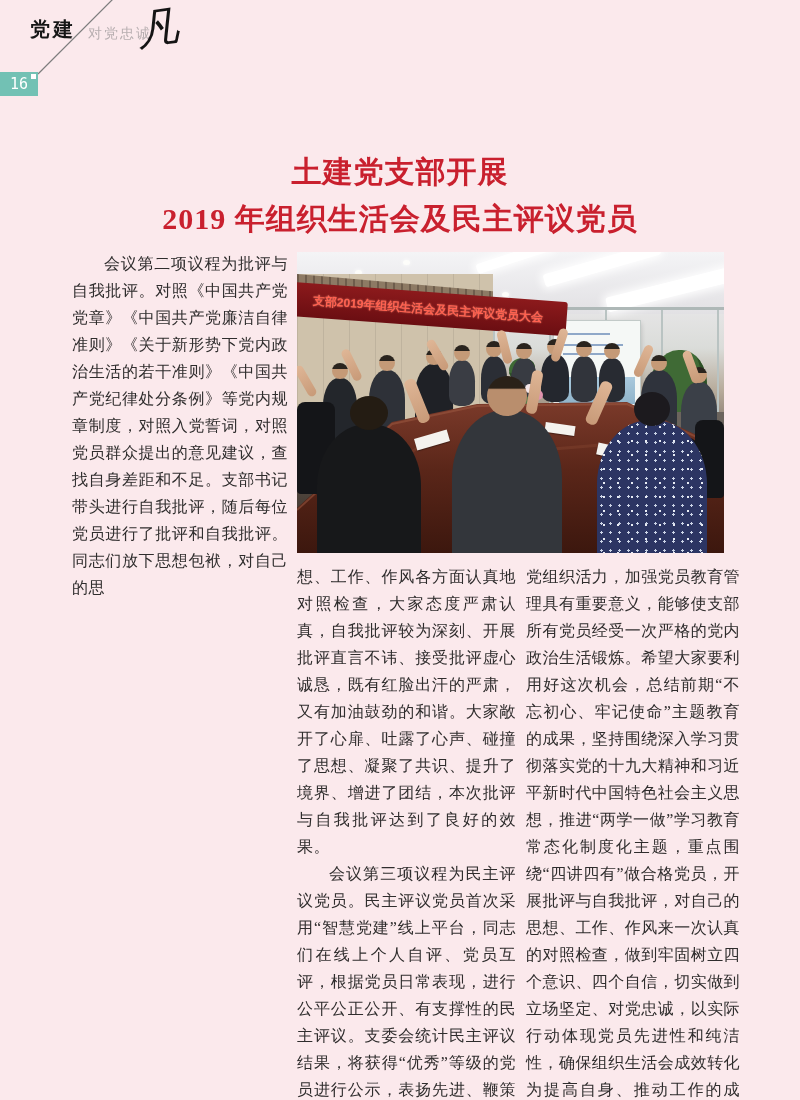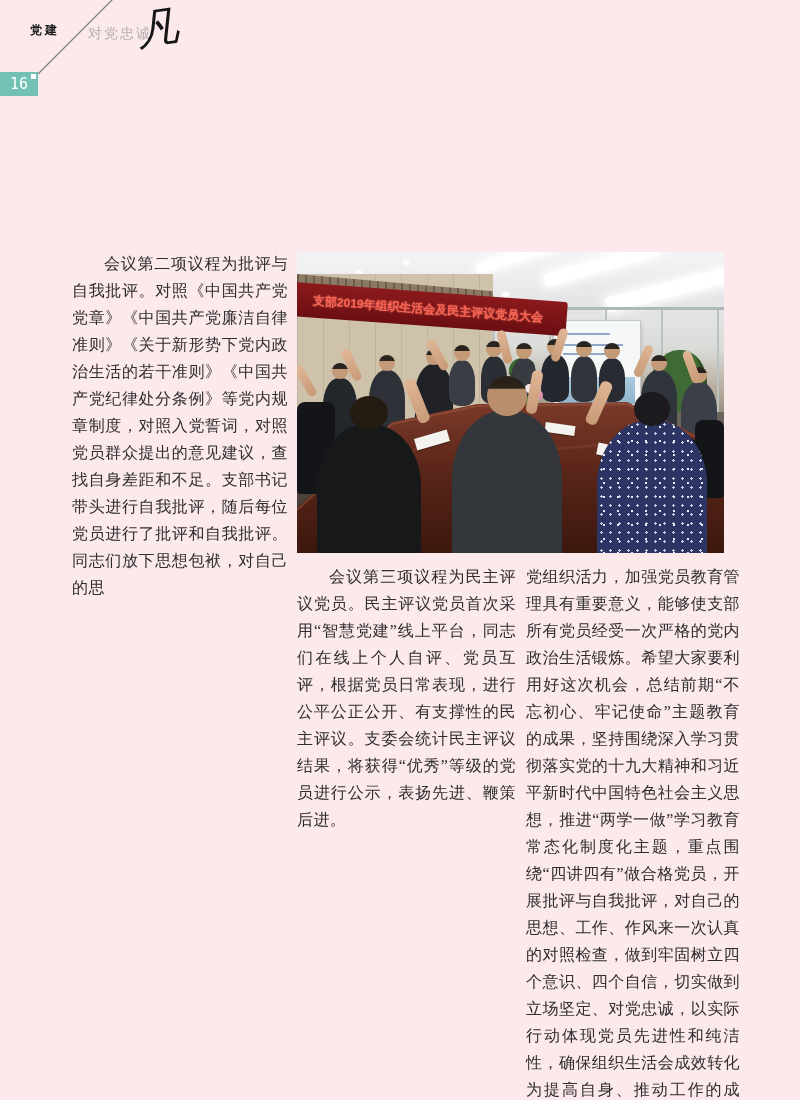--- a/index.html
+++ b/index.html
@@ -3,23 +3,23 @@
 <meta charset="utf-8">
 <style>
   html,body{margin:0;padding:0;}
   .page{
     position:relative;width:800px;height:1100px;overflow:hidden;
     background:#fbe9ec;
     font-family:"Liberation Serif","DejaVu Serif",serif;
   }
   
   .hdr-section{
-    position:absolute;left:30px;top:22px;
+    position:absolute;left:30px;top:16px;
     font-family:"Liberation Sans","DejaVu Sans",sans-serif;
-    font-weight:bold;font-size:12px;color:#161616;letter-spacing:3px;
+    font-weight:bold;font-size:20px;color:#161616;letter-spacing:3px;
   }
   .hdr-line-svg{position:absolute;left:0;top:0;}
   .hdr-magazine{
     position:absolute;left:88px;top:25px;
     font-family:"Liberation Sans","DejaVu Sans",sans-serif;
     font-size:14px;color:#b7aeb0;letter-spacing:2px;
   }
   .hdr-calligraphy{
     position:absolute;left:136px;top:8px;
     font-size:42px;font-style:italic;color:#151515;
@@ -104,20 +104,24 @@
     <line x1="38" y1="74" x2="116" y2="-4" stroke="#7d7d7d" stroke-width="1.2"></line>
   </svg>
   <div class="hdr-section">党建</div>
   <div class="hdr-magazine">对党忠诚</div>
   <div class="hdr-calligraphy">凡</div>
   <div class="page-num-box">
     <span>16</span>
     <i class="page-num-notch"></i>
   </div>
 
+  <div class="title">
+    <div>土建党支部开展</div>
+    <div>2019 年组织生活会及民主评议党员</div>
+  </div>
 
   <div class="photo">
     <div class="ph-ceiling"></div>
     <div class="ph-light" style="left:245px;top:6px;width:120px;height:13px;transform:rotate(-16deg);"></div>
     <div class="ph-light" style="left:308px;top:30px;width:130px;height:15px;transform:rotate(-14deg);"></div>
     <div class="ph-light" style="left:178px;top:0px;width:80px;height:10px;transform:rotate(-18deg);"></div>
     <div class="ph-spot" style="left:58px;top:18px;"></div>
     <div class="ph-spot" style="left:106px;top:8px;"></div>
     <div class="ph-spot" style="left:150px;top:26px;"></div>
     <div class="ph-spot" style="left:205px;top:40px;"></div>
@@ -221,20 +225,21 @@
       <i class="hd" style="width:36px;height:34px;top:-28px;background:#1c1a1e;"></i>
     </div>
     <div class="arm" style="left:296px;top:128px;width:12px;height:46px;transform:rotate(24deg);"></div>
   </div>
 
   <div class="col col-1">
     <p>会议第二项议程为批评与自我批评。对照《中国共产党党章》《中国共产党廉洁自律准则》《关于新形势下党内政治生活的若干准则》《中国共产党纪律处分条例》等党内规章制度，对照入党誓词，对照党员群众提出的意见建议，查找自身差距和不足。支部书记带头进行自我批评，随后每位党员进行了批评和自我批评。同志们放下思想包袱，对自己的思</p>
   </div>
 
   <div class="col col-2">
+    <p class="cont">想、工作、作风各方面认真地对照检查，大家态度严肃认真，自我批评较为深刻、开展批评直言不讳、接受批评虚心诚恳，既有红脸出汗的严肃，又有加油鼓劲的和谐。大家敞开了心扉、吐露了心声、碰撞了思想、凝聚了共识、提升了境界、增进了团结，本次批评与自我批评达到了良好的效果。</p>
     <p>会议第三项议程为民主评议党员。民主评议党员首次采用“智慧党建”线上平台，同志们在线上个人自评、党员互评，根据党员日常表现，进行公平公正公开、有支撑性的民主评议。支委会统计民主评议结果，将获得“优秀”等级的党员进行公示，表扬先进、鞭策后进。</p>
 
   </div>
 
   <div class="col col-3">
     <p class="cont">党组织活力，加强党员教育管理具有重要意义，能够使支部所有党员经受一次严格的党内政治生活锻炼。希望大家要利用好这次机会，总结前期“不忘初心、牢记使命”主题教育的成果，坚持围绕深入学习贯彻落实党的十九大精神和习近平新时代中国特色社会主义思想，推进“两学一做”学习教育常态化制度化主题，重点围绕“四讲四有”做合格党员，开展批评与自我批评，对自己的思想、工作、作风来一次认真的对照检查，做到牢固树立四个意识、四个自信，切实做到立场坚定、对党忠诚，以实际行动体现党员先进性和纯洁性，确保组织生活会成效转化为提高自身、推动工作的成果，为推进公司可持续高质量发展做出应有贡献。</p>
 
   </div>
 
 </div>

